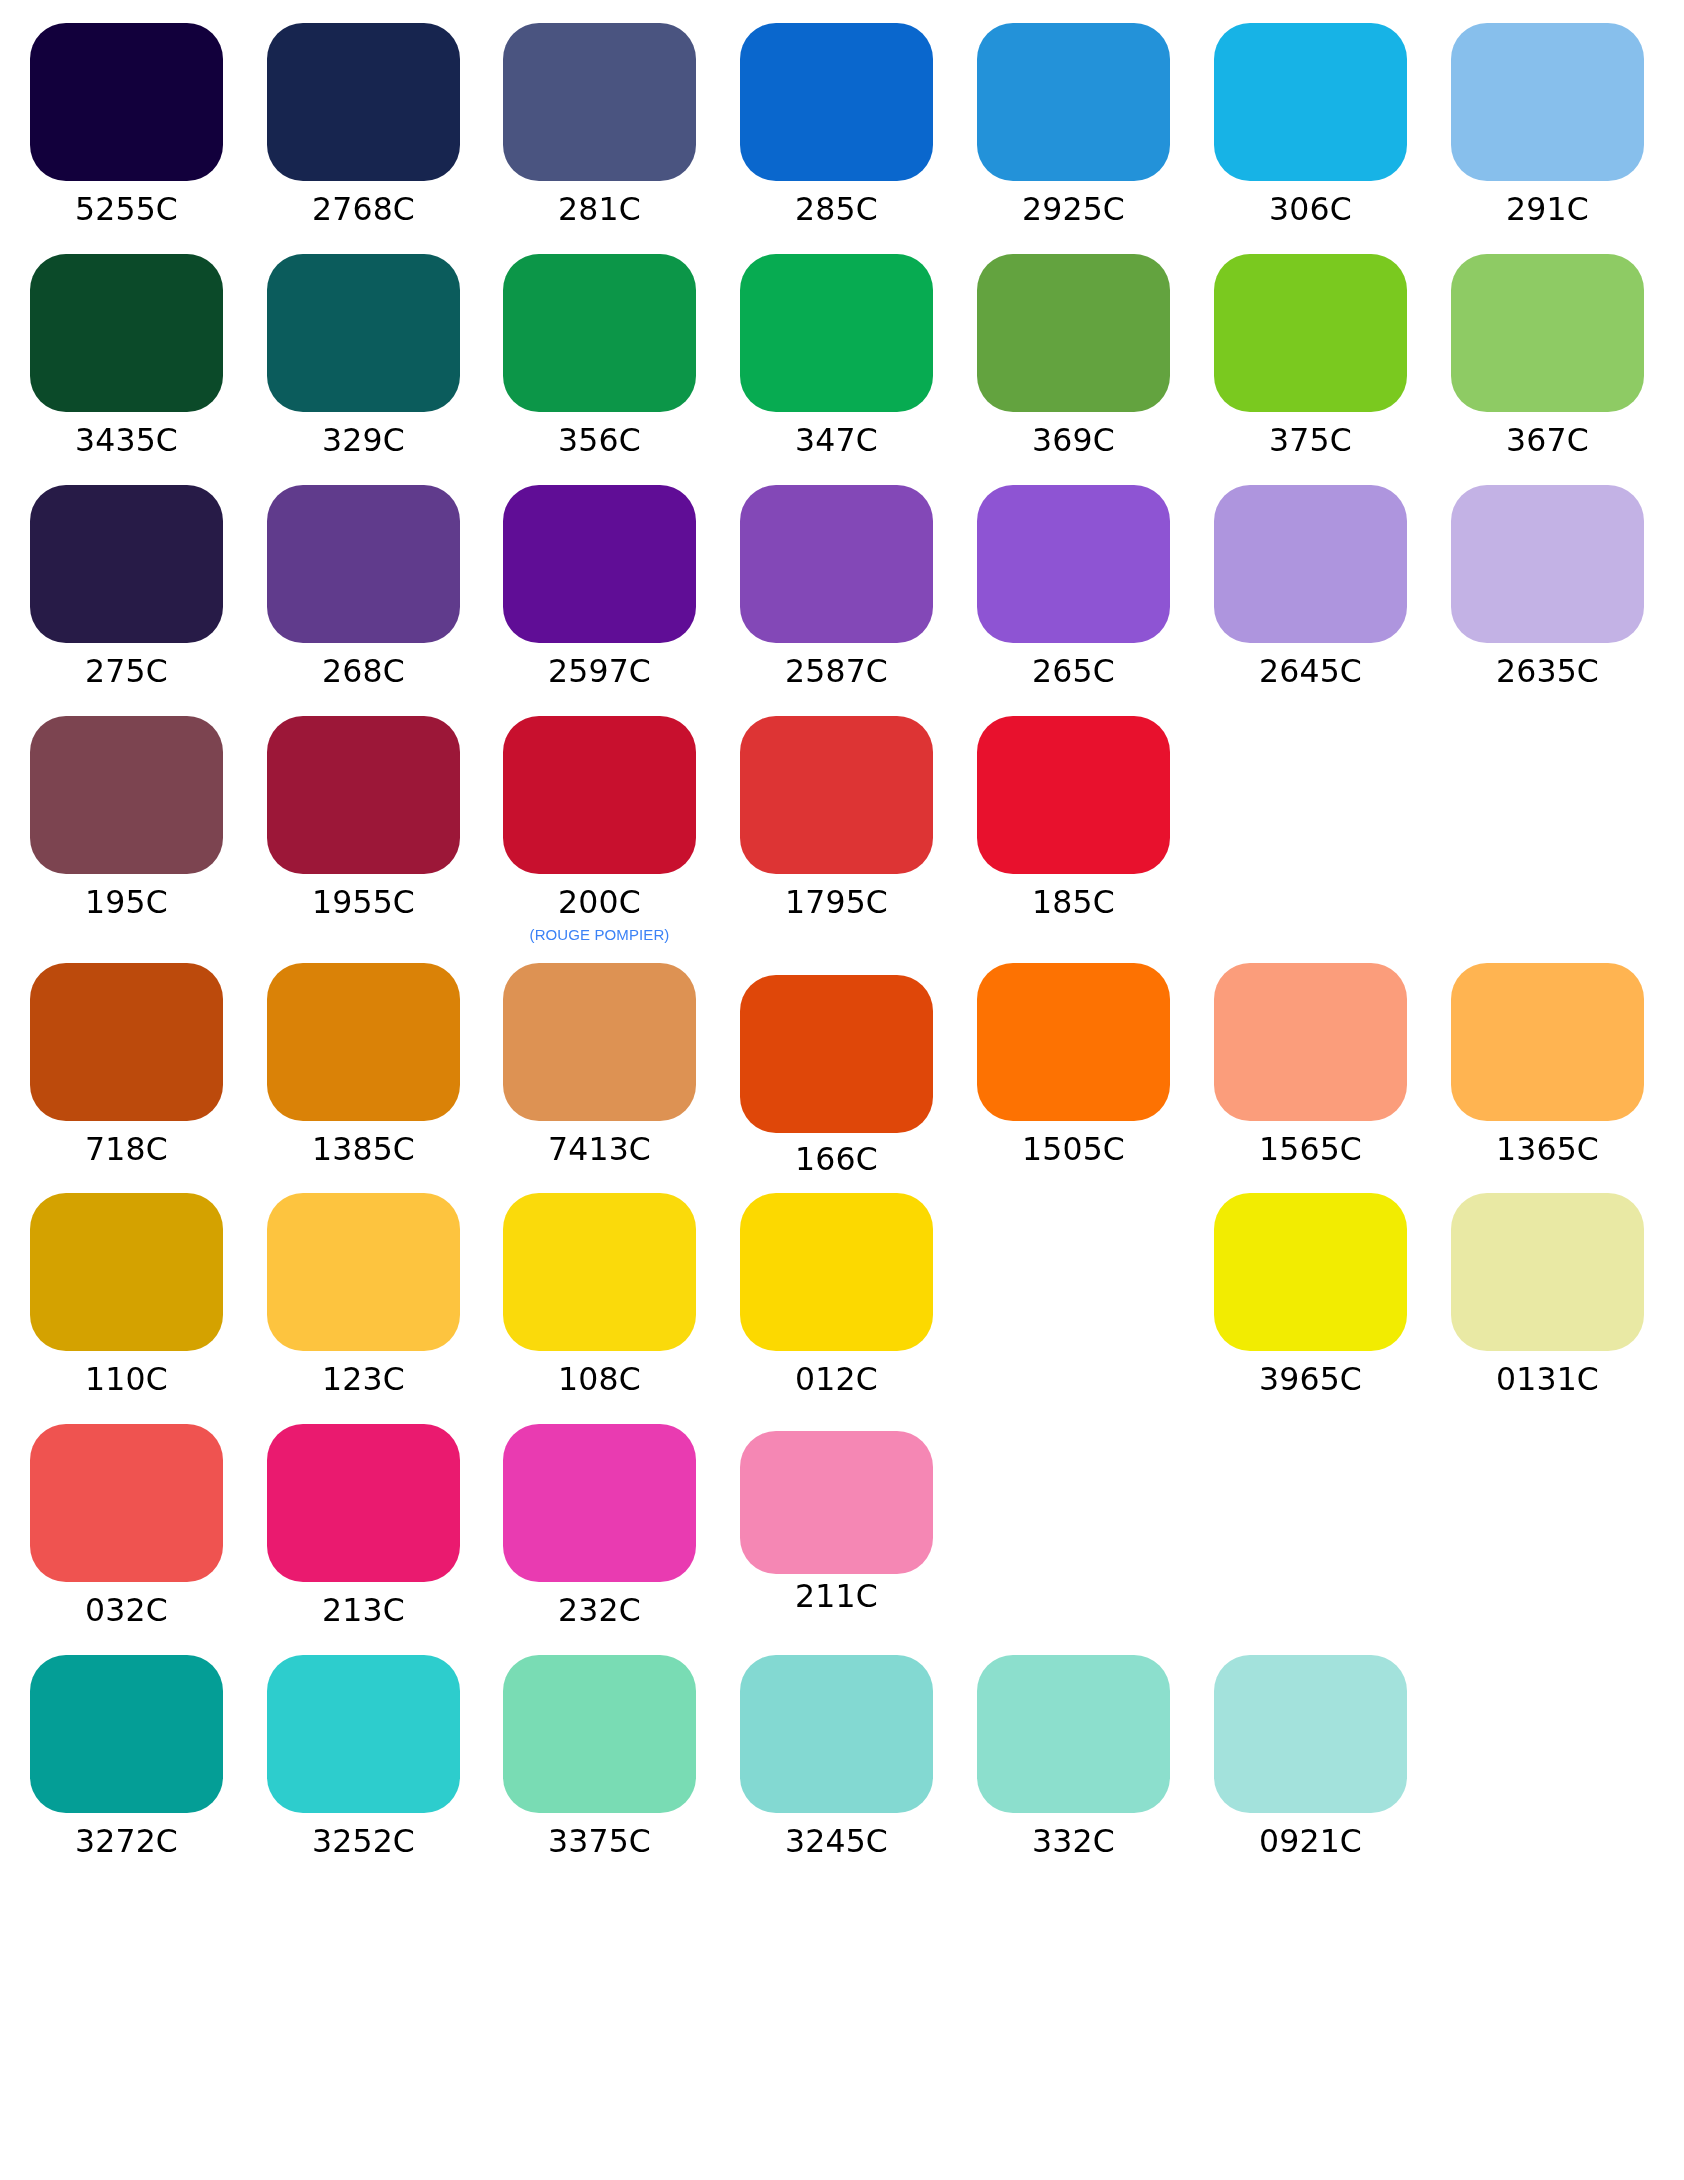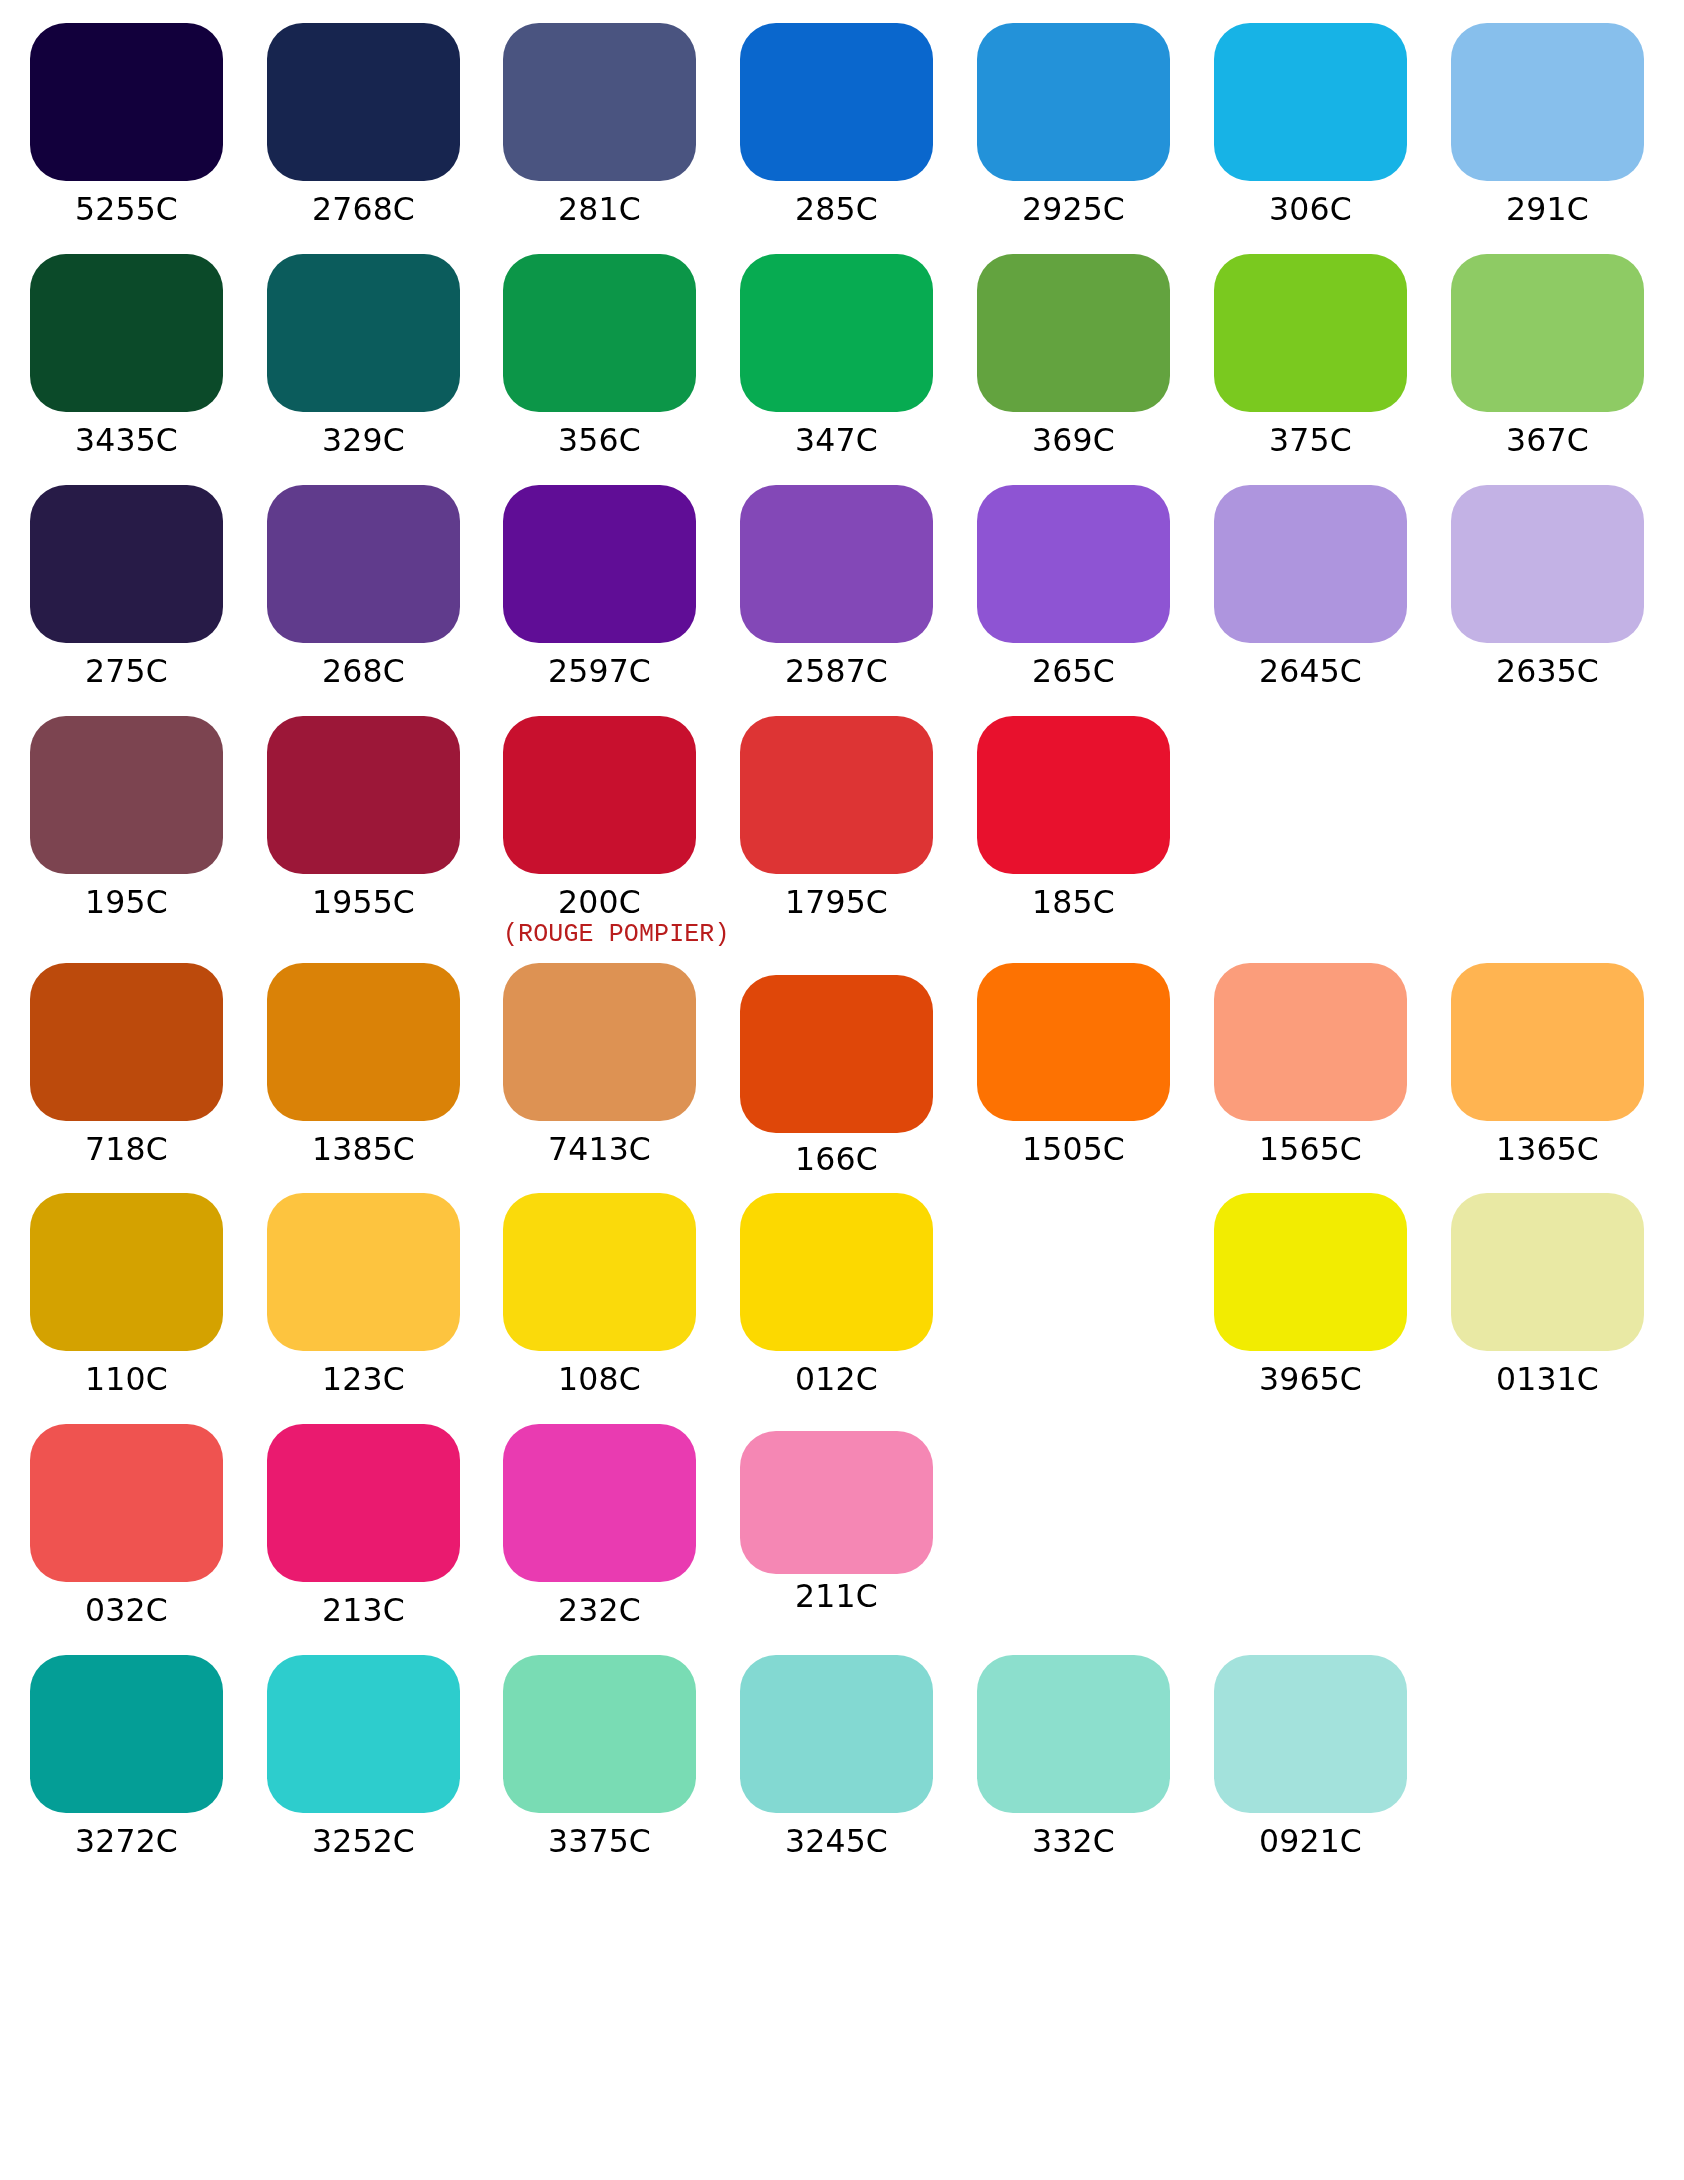--- a/index.html
+++ b/index.html
@@ -49,25 +49,25 @@
     line-height: 39px;
     letter-spacing: 0.2px;
     color: #000000;
     margin-top: 9.4px;
     white-space: nowrap;
   }
   .swatch-sublabel {
     display: block;
     width: 193px;
     text-align: center;
-    font-family: Liberation Mono, monospace;
-    font-size: 25px;
+    font-family: Liberation Sans, sans-serif;
+    font-size: 15px;
     line-height: 24px;
     letter-spacing: 0.1px;
-    color: #b91c1c;
+    color: #3b82f6;
     margin-top: 0.9px;
     white-space: nowrap;
   }
   
   .nudge-down-chip .swatch-chip { margin-top: 12px; }
   .nudge-down-chip .swatch-label { margin-top: 6.8px; }
   .nudge-short-chip .swatch-chip { height: 143px; margin-top: 6.8px; }
   .nudge-short-chip .swatch-label { margin-top: 3.4px; }
 </style>
 </head>

